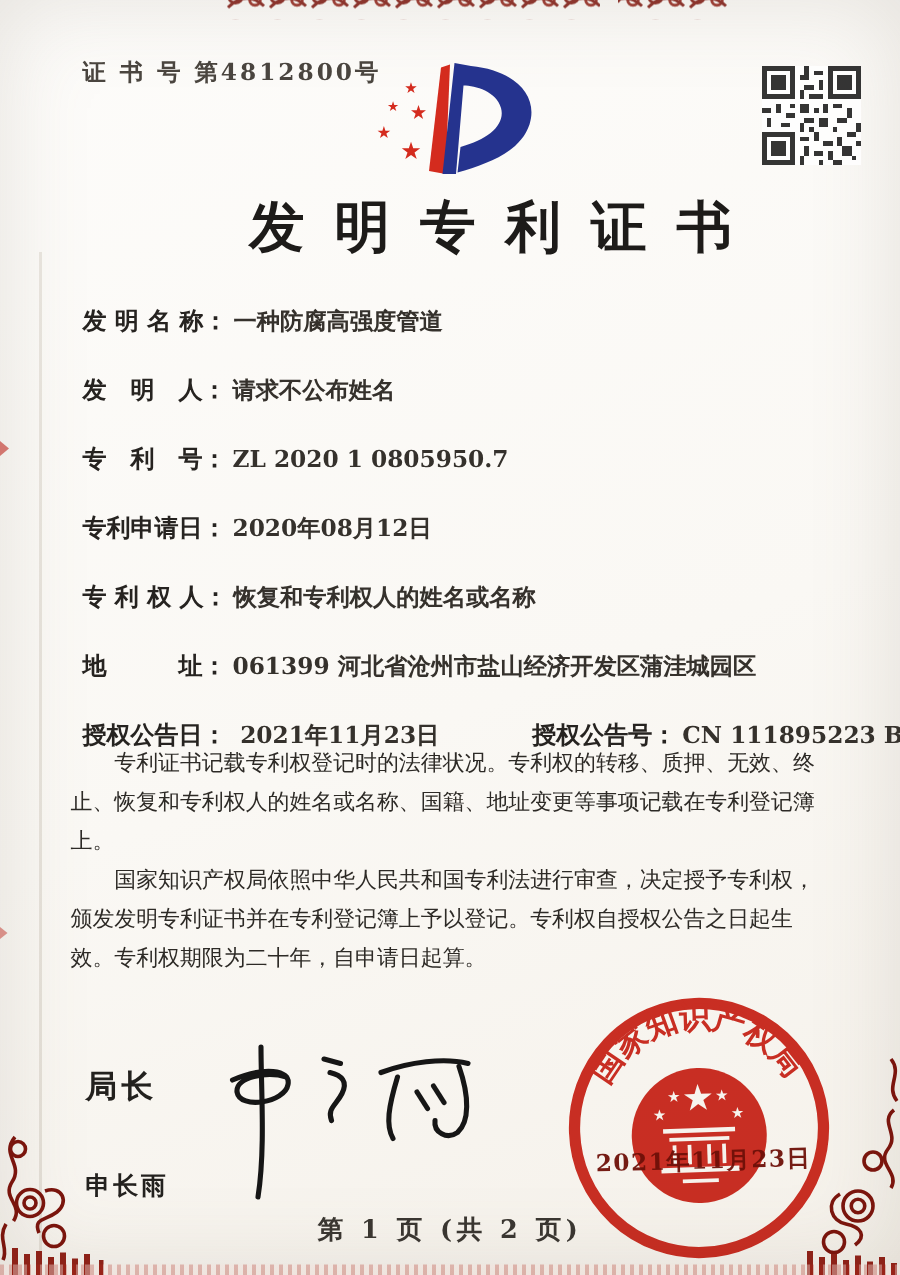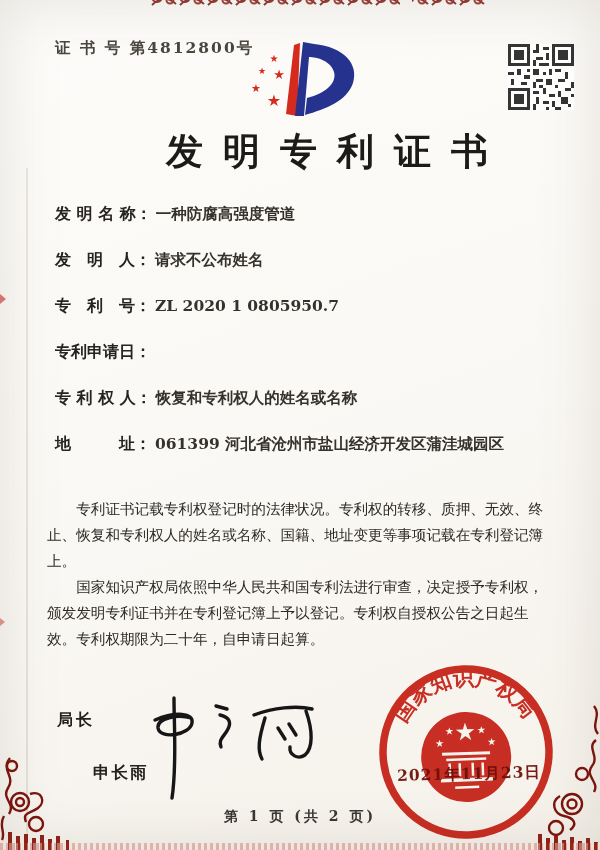--- a/index.html
+++ b/index.html
@@ -30,32 +30,32 @@
   .frow{display:flex;align-items:baseline;margin-bottom:25px;white-space:nowrap;}
   .flabel{font-size:16px;font-weight:700;color:#262320;}
   .fvalue{font-size:15.5px;font-weight:600;color:#35312c;margin-left:4px;}
   .grant-row{display:flex;margin-top:3px;}
   .grant-col2{margin-left:62px;display:flex;align-items:baseline;}
   
   .bodytext{position:absolute;left:47px;top:496px;width:508px;font-size:14.6px;
     line-height:1.78;color:#2d2a26;font-weight:500;}
   .bodytext p{margin:0;text-indent:2em;}
   
-  .sig-title{position:absolute;left:57px;top:710px;font-size:16px;font-weight:700;letter-spacing:3px;color:#23211e;}
-  .sig-name{position:absolute;left:57px;top:762px;font-size:16.5px;font-weight:700;letter-spacing:2px;color:#23211e;margin-left:36px;}
+  .sig-title{position:absolute;left:57px;top:710px;font-size:21px;font-weight:700;letter-spacing:3px;color:#23211e;}
+  .sig-name{position:absolute;left:57px;top:780px;font-size:16.5px;font-weight:700;letter-spacing:2px;color:#23211e;}
   .sig-hand{position:absolute;left:128px;top:688px;width:210px;height:118px;}
   
   .seal{position:absolute;left:376px;top:662px;width:180px;height:180px;transform:rotate(-2deg);
     mix-blend-mode:multiply;opacity:.93;}
   .seal-date{position:absolute;left:370px;top:764px;width:198px;text-align:center;
     font-size:15.5px;font-weight:700;letter-spacing:1px;color:rgba(110,16,8,.95);
     transform:rotate(-1.5deg);z-index:5;}
   
   .footer{position:absolute;left:0;top:808px;width:100%;text-align:center;
-    font-size:14px;letter-spacing:3px;color:#3a3631;font-weight:600;}
+    font-size:17px;letter-spacing:3px;color:#3a3631;font-weight:600;}
   
   .orn-bl{position:absolute;left:-4px;top:756px;width:110px;height:94px;}
   .orn-br{position:absolute;right:-6px;top:700px;width:96px;height:150px;}
   .bottom-band{position:absolute;left:0;top:843px;width:100%;height:7px;
     background:repeating-linear-gradient(90deg,rgba(180,40,28,.35) 0 3px,rgba(245,225,220,.5) 3px 6px);
     opacity:.8;}
 </style>
 </head>
 <body>
 
@@ -151,28 +151,39 @@
     <div class="frow">
       <span class="flabel">发　明　人：</span>
       <span class="fvalue">请求不公布姓名</span>
     </div>
     <div class="frow">
       <span class="flabel">专　利　号：</span>
       <span class="fvalue">ZL 2020 1 0805950.7</span>
     </div>
     <div class="frow">
       <span class="flabel">专利申请日：</span>
+      <span class="fvalue">2020年08月12日</span>
     </div>
     <div class="frow">
       <span class="flabel">专 利 权 人：</span>
       <span class="fvalue">恢复和专利权人的姓名或名称</span>
     </div>
     <div class="frow">
       <span class="flabel">地　　　址：</span>
       <span class="fvalue">061399 河北省沧州市盐山经济开发区蒲洼城园区</span>
+    </div>
+    <div class="frow grant-row">
+      <span>
+        <span class="flabel">授权公告日：</span>
+        <span class="fvalue">2021年11月23日</span>
+      </span>
+      <span class="grant-col2">
+        <span class="flabel">授权公告号：</span>
+        <span class="fvalue">CN 111895223 B</span>
+      </span>
     </div>
   </div>
 
   <div class="bodytext">
     <p>专利证书记载专利权登记时的法律状况。专利权的转移、质押、无效、终止、恢复和专利权人的姓名或名称、国籍、地址变更等事项记载在专利登记簿上。</p>
     <p>国家知识产权局依照中华人民共和国专利法进行审查，决定授予专利权，颁发发明专利证书并在专利登记簿上予以登记。专利权自授权公告之日起生效。专利权期限为二十年，自申请日起算。</p>
   </div>
 
   <div class="sig-title">局长</div>
   <div class="sig-name">申长雨</div>

